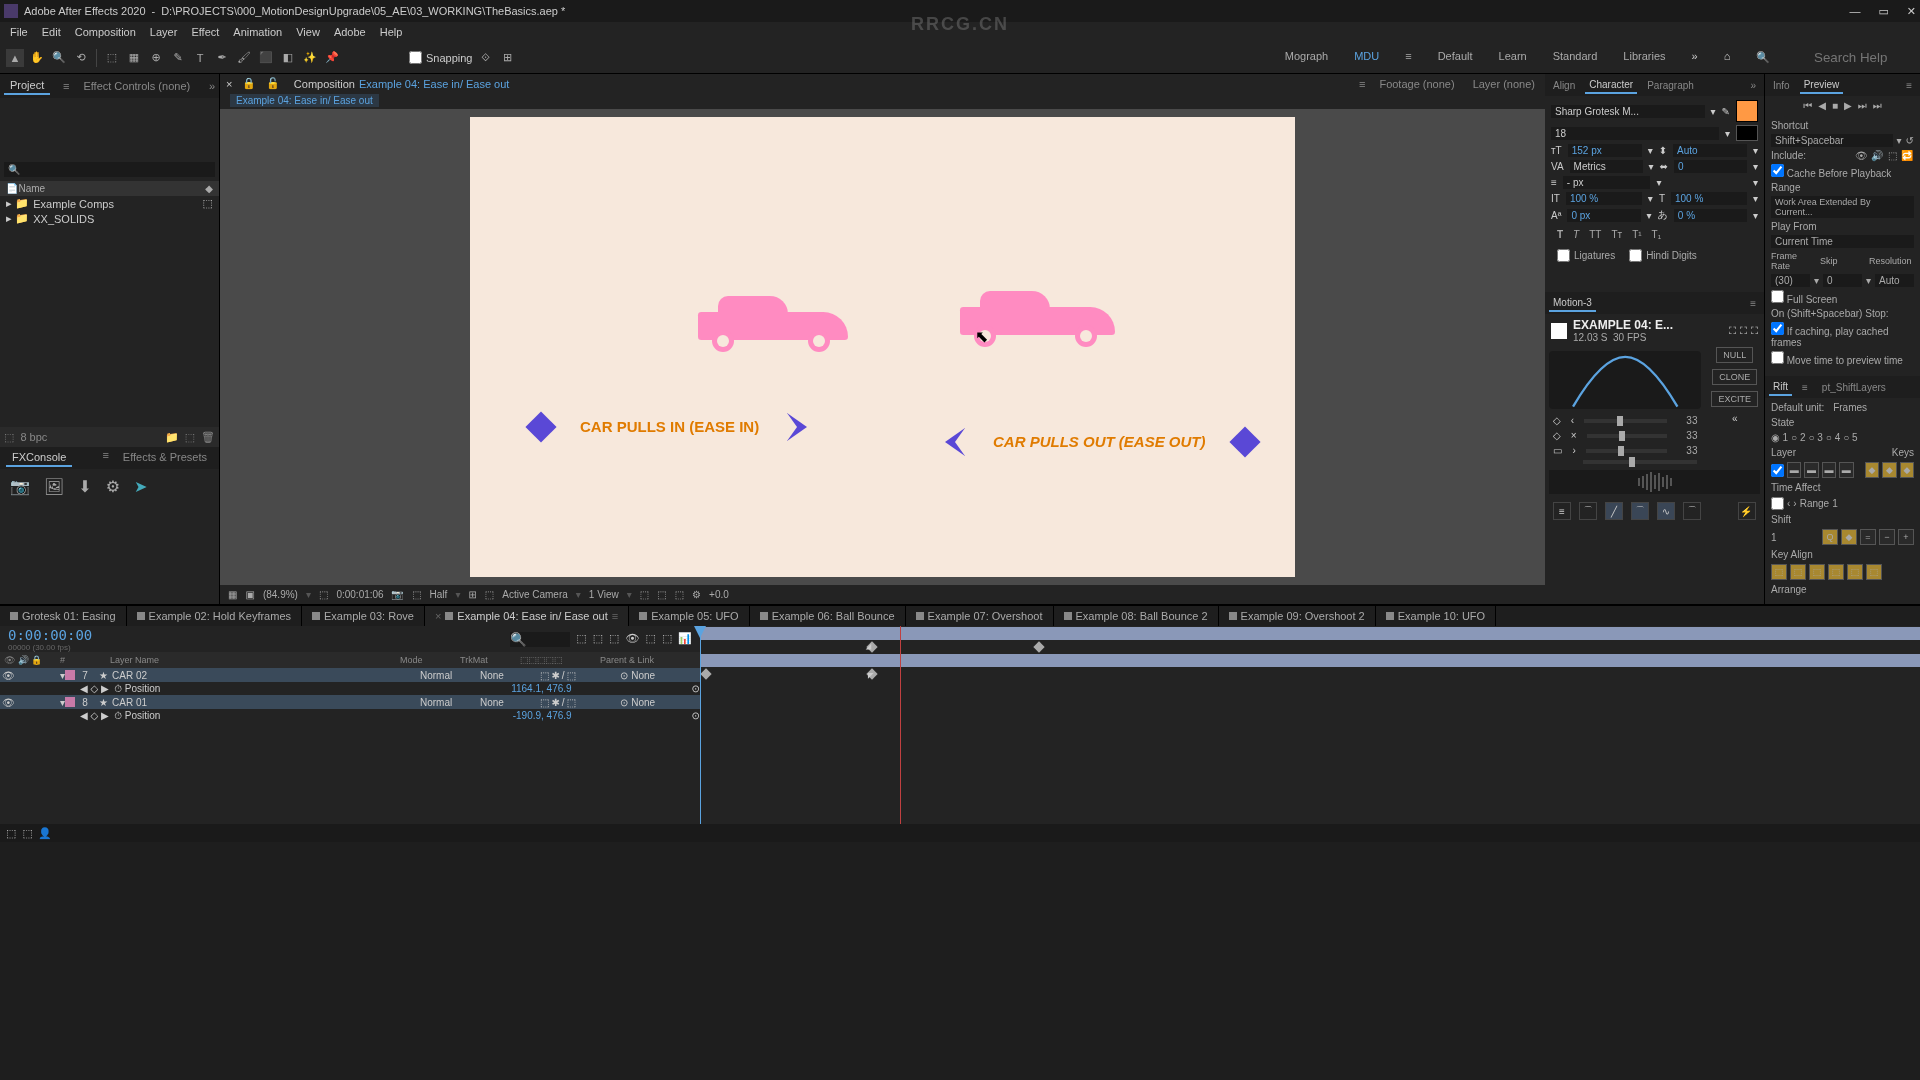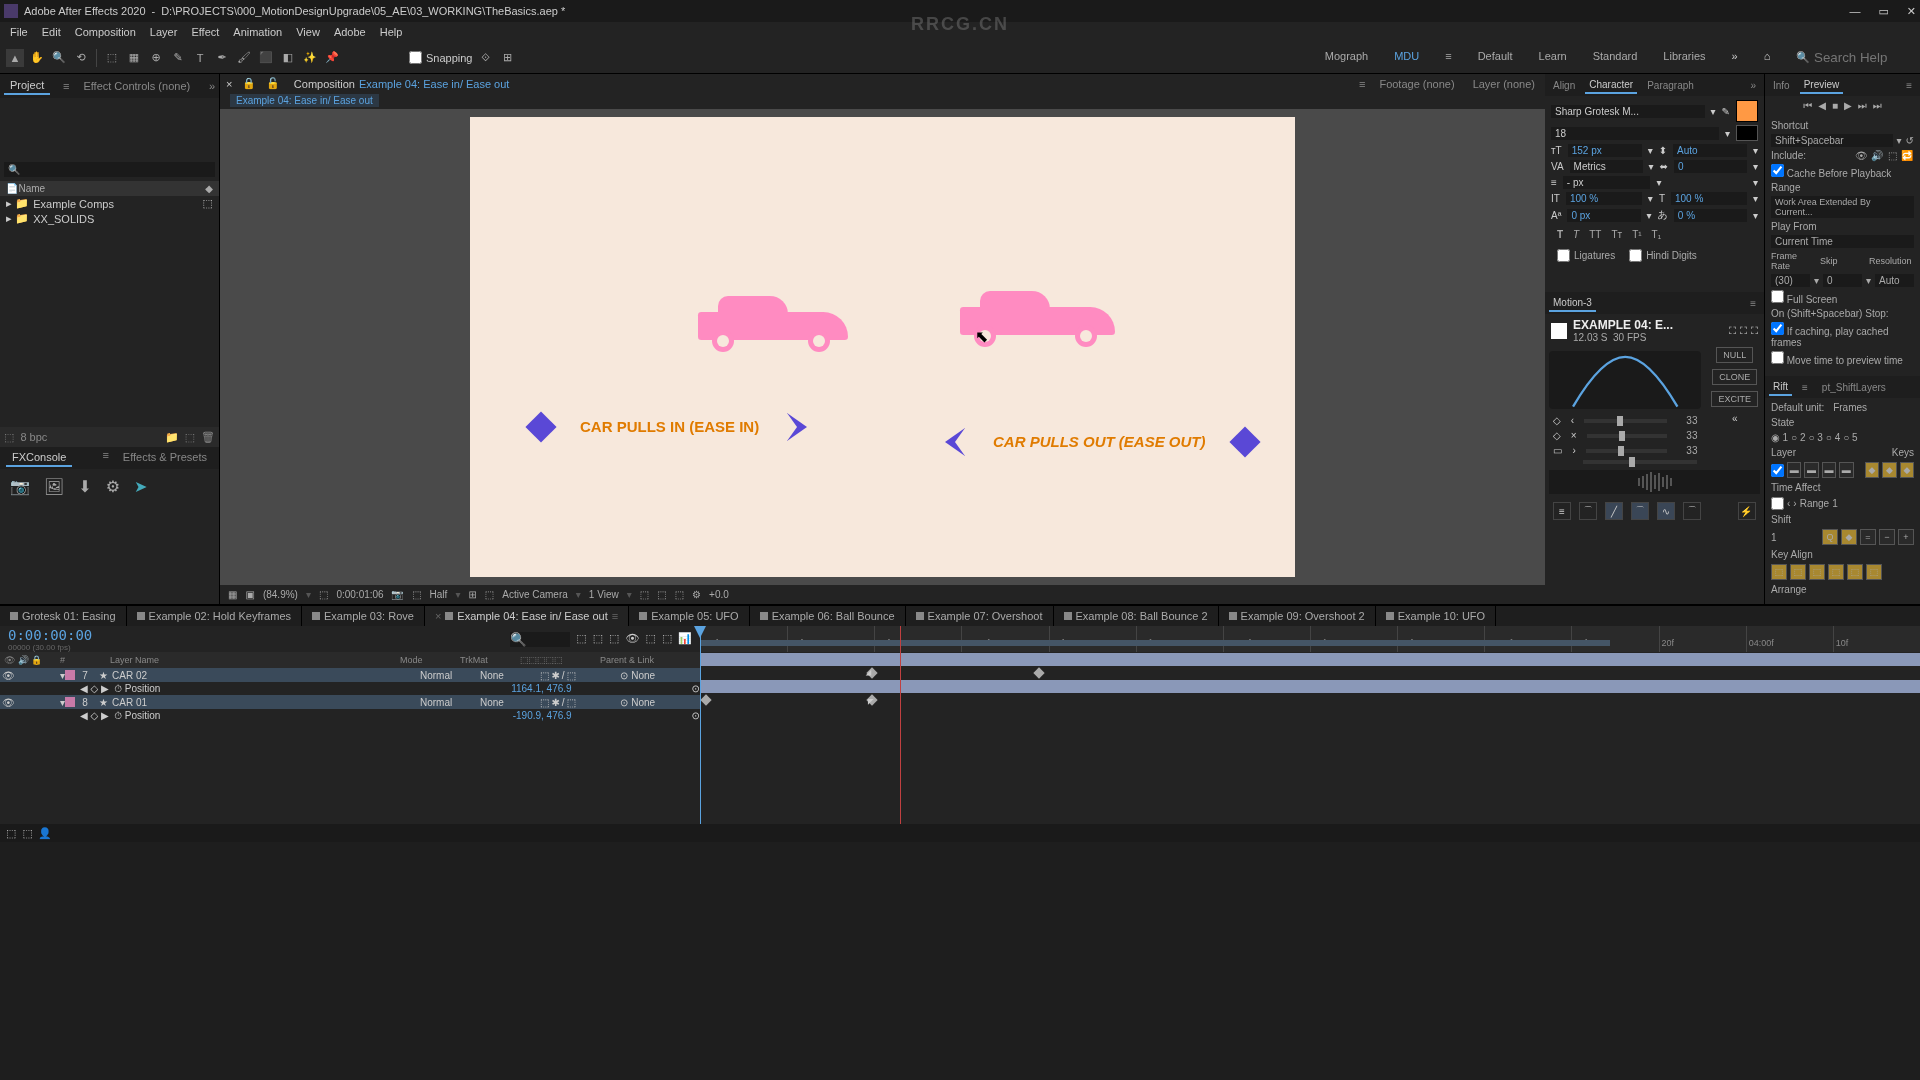--- a/index.html
+++ b/index.html
@@ -235,21 +235,21 @@
     <span class="workspace-tab active">MDU</span>
     <span class="workspace-tab">≡</span>
     <span class="workspace-tab">Default</span>
     <span class="workspace-tab">Learn</span>
     <span class="workspace-tab">Standard</span>
     <span class="workspace-tab">Libraries</span>
     <span>»</span>
     <span>⌂</span>
     <div class="search-box">
       <span>🔍</span>
-      <input type="text" style="background: transparent; border: none; color: #84cc16; width: 100px;" placeholder="Search Help">
+      <input type="text" style="background: transparent; border: none; color: #84cc16; width: 100px; margin-left: 40px;" placeholder="Search Help">
     </div>
   </div>
 </div>
 
 <div class="main-layout">
 
   <div class="left-panel">
     <div class="panel-tabs">
       <span class="panel-tab active">Project</span>
       <span class="panel-menu">≡</span>
@@ -763,37 +763,20 @@
         <div class="tl-prop">
           <span>◀ ◇ ▶</span>&nbsp;&nbsp;
           <span>⏱</span>&nbsp;
           <span>Position</span>
           <span class="pval">-190.9, 476.9</span>
           <span>⊙</span>
         </div>
       </div>
     </div>
     <div class="tl-right">
-      <div class="tl-ruler">
-        <div class="tl-workarea"></div>
-        <div class="tl-tick">:00f</div>
-        <div class="tl-tick">10f</div>
-        <div class="tl-tick">20f</div>
-        <div class="tl-tick">01:00f</div>
-        <div class="tl-tick">10f</div>
-        <div class="tl-tick">20f</div>
-        <div class="tl-tick">02:00f</div>
-        <div class="tl-tick">10f</div>
-        <div class="tl-tick">20f</div>
-        <div class="tl-tick">03:00f</div>
-        <div class="tl-tick">10f</div>
-        <div class="tl-tick">20f</div>
-        <div class="tl-tick">04:00f</div>
-        <div class="tl-tick">10f</div>
-      </div>
       <div class="tl-tracks">
         <div class="tl-bar sel b1"></div>
         <div class="kf" style="left:168px;top:17px">⏵</div>
         <div class="kf" style="left:335px;top:17px"></div>
         <div class="tl-bar sel b2"></div>
         <div class="kf" style="left:2px;top:44px"></div>
         <div class="kf" style="left:168px;top:44px">⏴</div>
       </div>
       <div class="playhead"></div>
       <div class="playhead red"></div>

